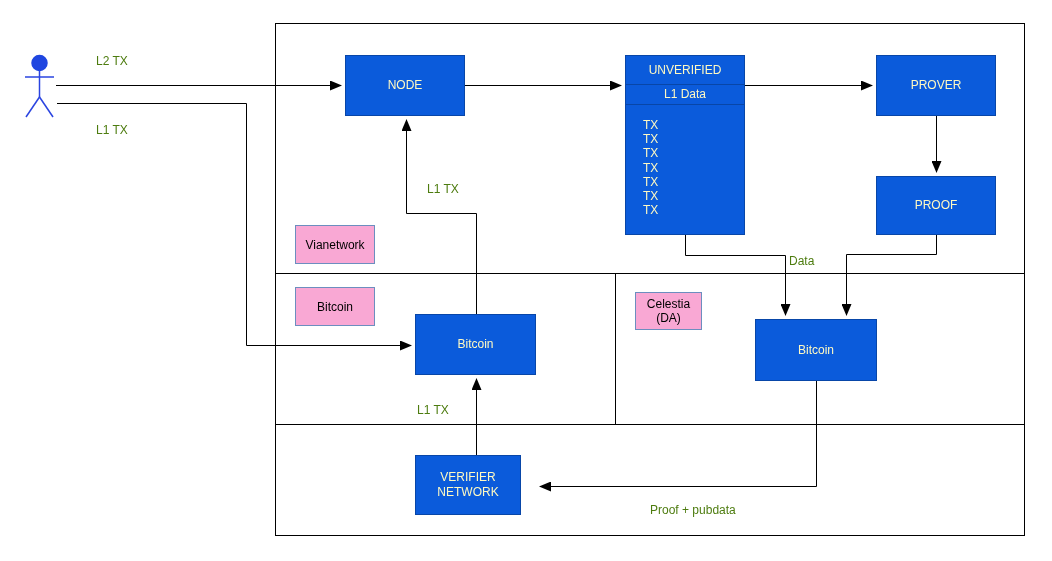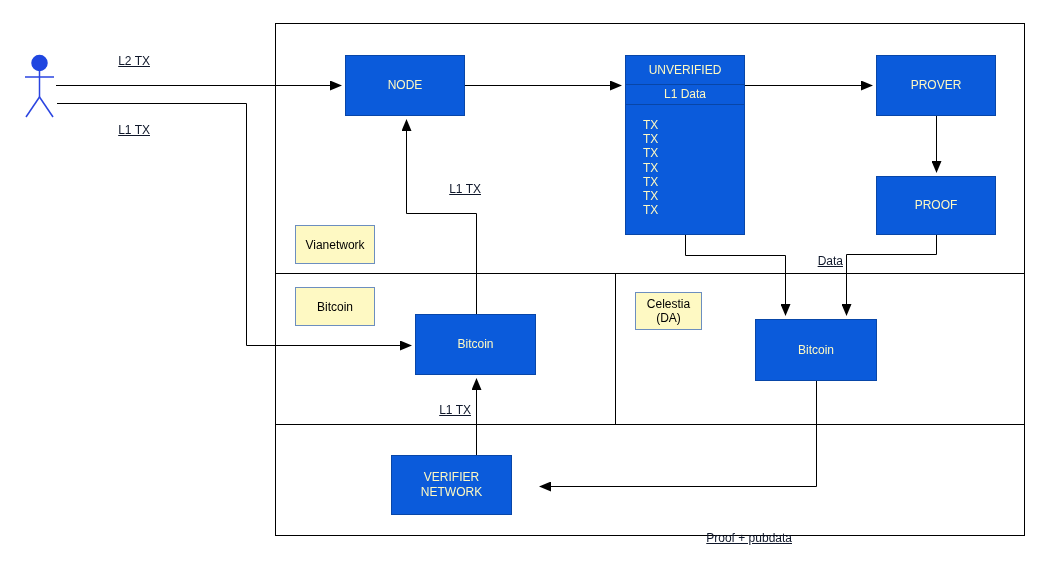--- a/index.html
+++ b/index.html
@@ -8,26 +8,26 @@
     font-family:"Liberation Sans", sans-serif;font-size:12px;color:#000;
     overflow:hidden;
   }
   #edges{position:absolute;left:0;top:0;width:1052px;height:561px;z-index:1;}
   .box{
     position:absolute;z-index:2;background:#0b5bdb;border:1px solid #0846a8;
     color:#fef9c3;display:flex;align-items:center;justify-content:center;
     text-align:center;box-sizing:border-box;white-space:pre-line;line-height:15px;
   }
   .tag{
-    position:absolute;z-index:2;background:#fef9c3;border:1px solid #6c8ebf;
+    position:absolute;z-index:2;background:#f9a8d4;border:1px solid #6c8ebf;
     color:#000;display:flex;align-items:center;justify-content:center;
     text-align:center;box-sizing:border-box;
   }
   .edge-label{
-    position:absolute;z-index:3;color:#0f172a;text-align:right;white-space:nowrap;text-decoration:underline;
+    position:absolute;z-index:3;color:#4d7c0f;text-align:left;white-space:nowrap;
   }
   
   #unverified{flex-direction:column;align-items:stretch;justify-content:flex-start;padding:0;}
   #unverified .uv-title{height:28px;display:flex;align-items:center;justify-content:center;border-bottom:1px solid #0846a8;flex:none;}
   #unverified .uv-subtitle{height:19px;display:flex;align-items:center;justify-content:center;border-bottom:1px solid #0846a8;flex:none;}
   #unverified .uv-list{padding:13px 0 0 17px;text-align:left;line-height:14.2px;}
 </style>
 </head>
 <body>
 
@@ -76,32 +76,32 @@
 </div>
 
 <div class="box" style="left:876px;top:55px;width:120px;height:61px;text-align:right;">PROVER</div>
 
 <div class="box" style="left:876px;top:176px;width:120px;height:59px;">PROOF</div>
 
 <div class="box" style="left:415px;top:314px;width:121px;height:61px;">Bitcoin</div>
 
 <div class="box" style="left:755px;top:319px;width:122px;height:62px;">Bitcoin</div>
 
-<div class="box" style="left:391px;top:455px;width:121px;height:60px;">VERIFIER
+<div class="box" style="left:415px;top:455px;width:106px;height:60px;">VERIFIER
 NETWORK</div>
 
 <div class="tag" style="left:295px;top:225px;width:80px;height:39px;">Vianetwork</div>
 
 <div class="tag" style="left:295px;top:287px;width:80px;height:39px;">Bitcoin</div>
 
 <div class="tag" style="left:635px;top:292px;width:67px;height:38px;">Celestia (DA)</div>
 
 <div class="edge-label" style="left:96px;top:54px;width:54px;">L2 TX</div>
 
 <div class="edge-label" style="left:96px;top:123px;width:54px;">L1 TX</div>
 
 <div class="edge-label" style="left:427px;top:182px;width:54px;">L1 TX</div>
 
 <div class="edge-label" style="left:417px;top:403px;width:54px;">L1 TX</div>
 
 <div class="edge-label" style="left:789px;top:254px;width:54px;">Data</div>
 
-<div class="edge-label" style="left:650px;top:531px;width:142px;">Proof + pubdata</div>
+<div class="edge-label" style="left:650px;top:503px;width:142px;">Proof + pubdata</div>
 
 </body></html>

